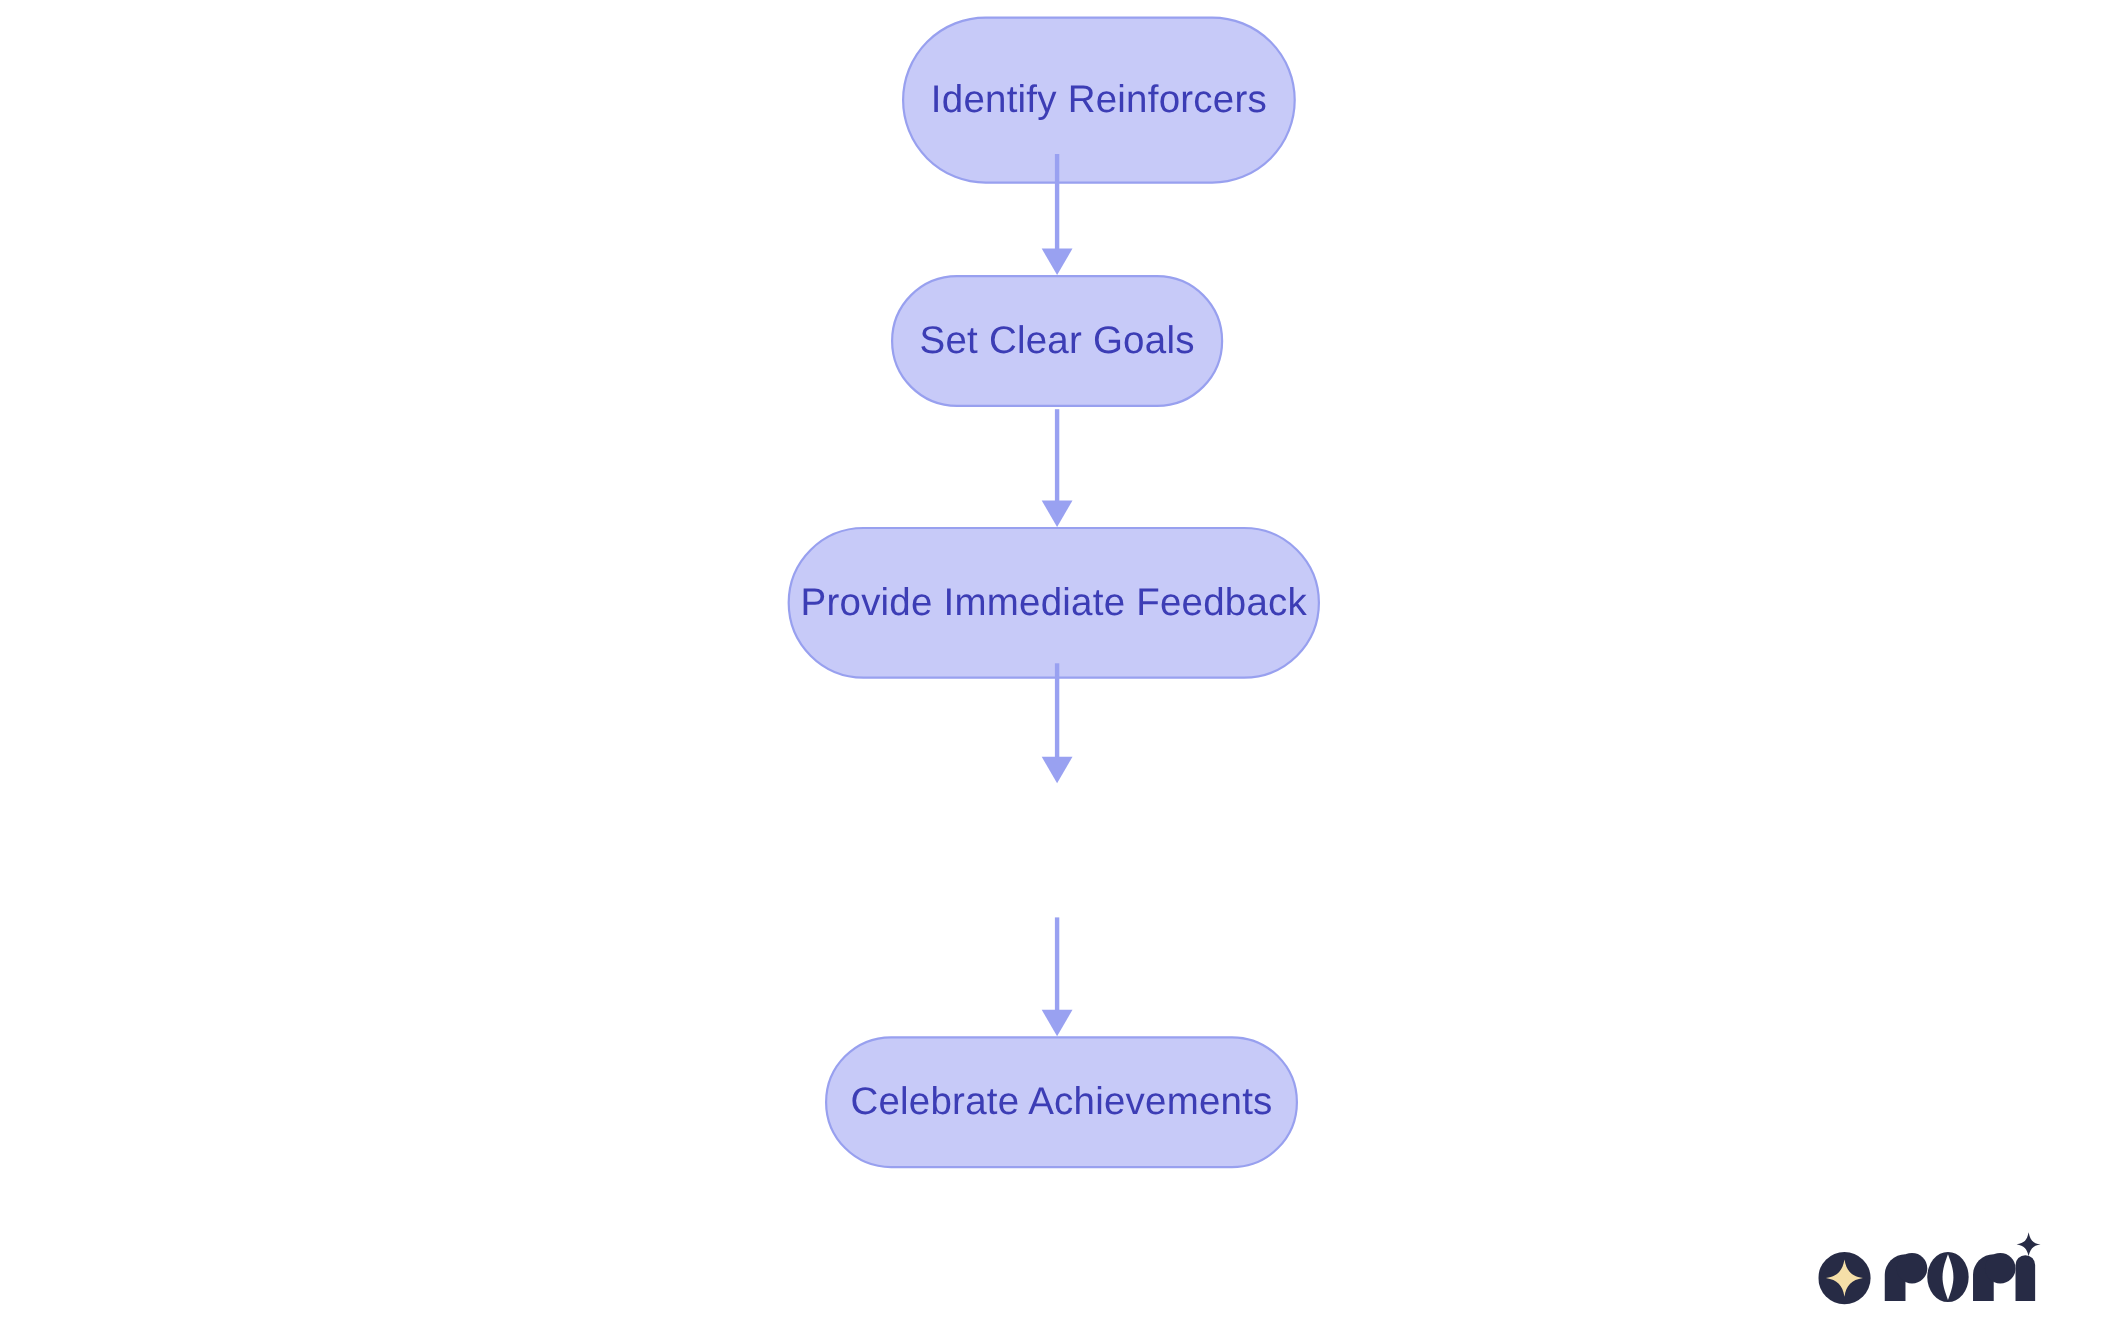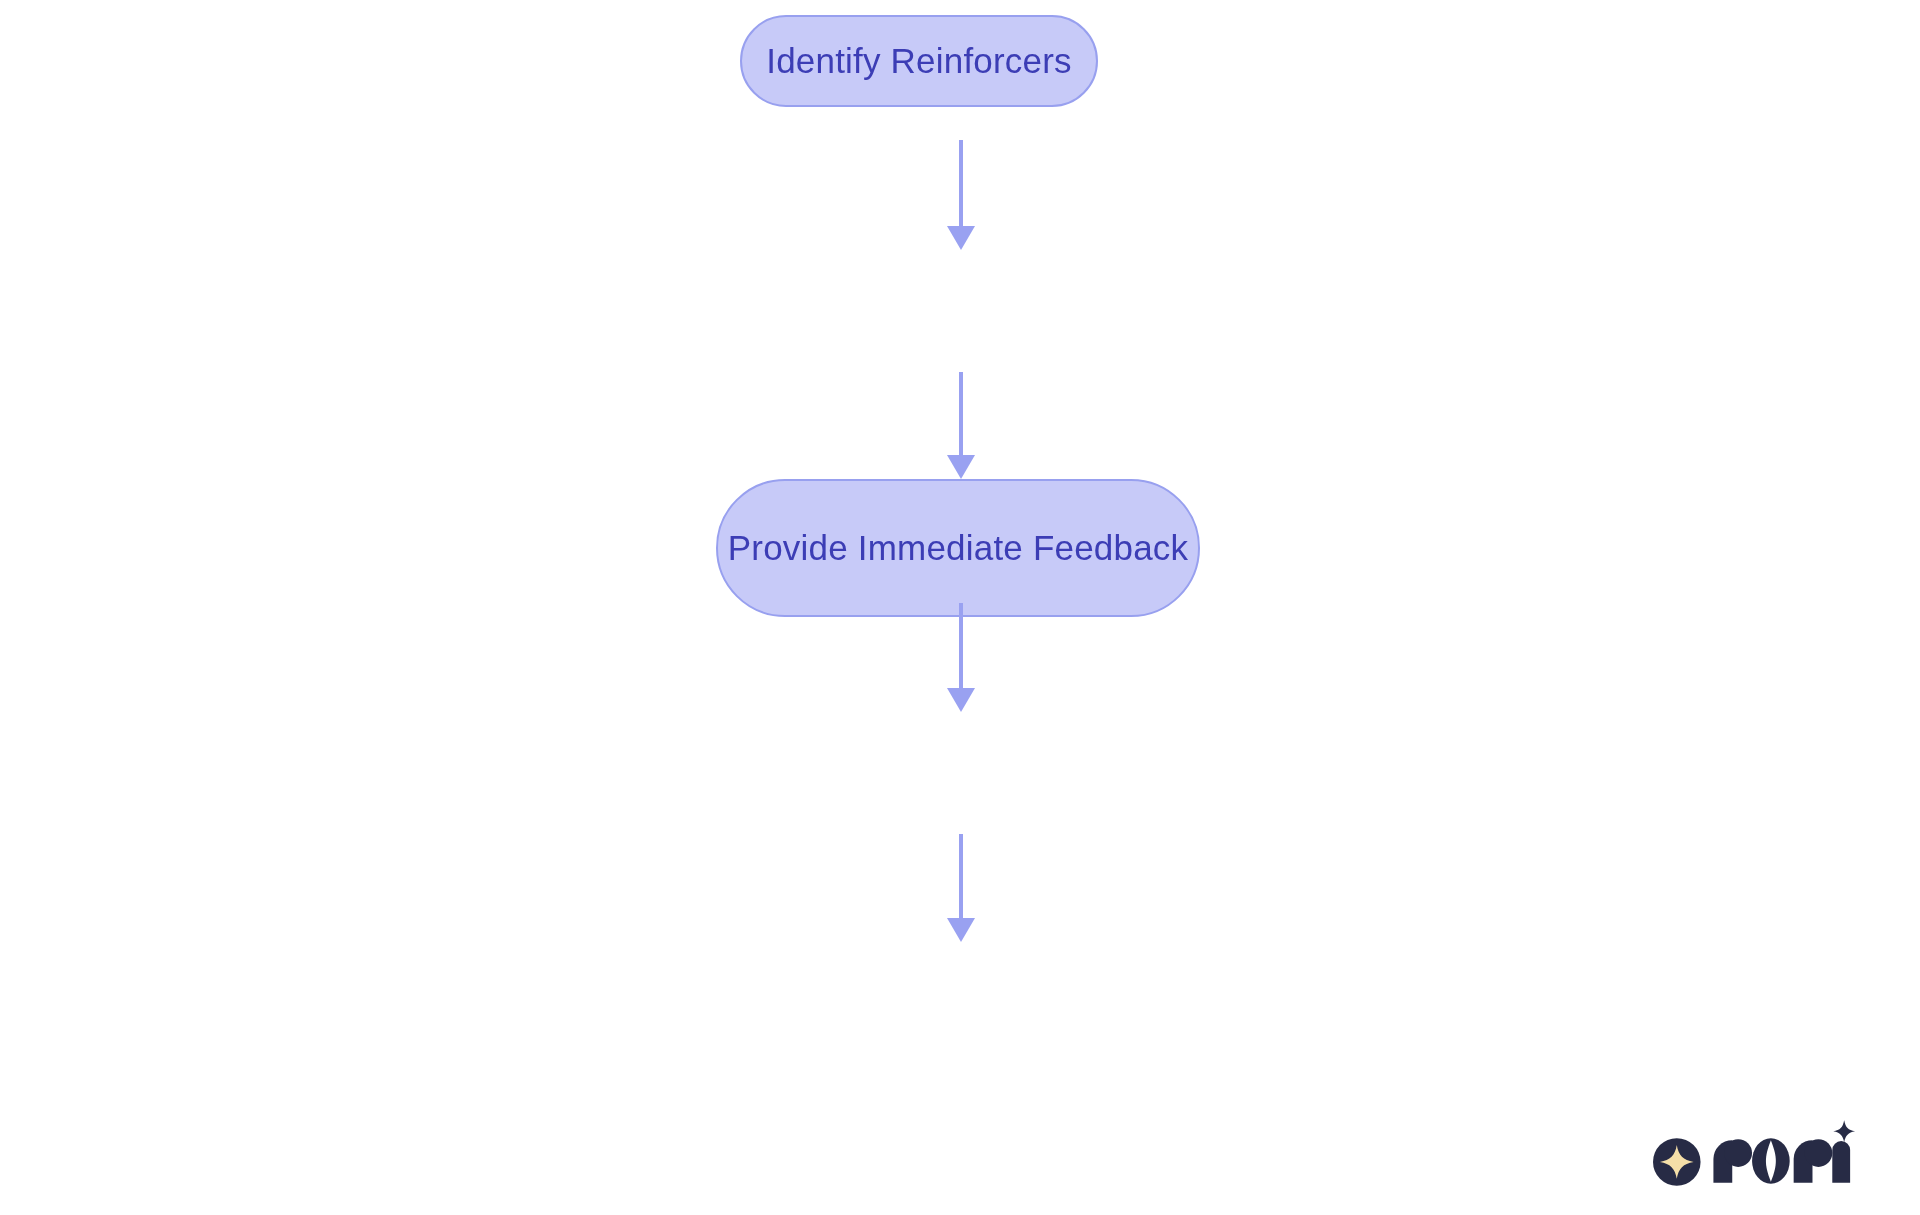--- a/index.html
+++ b/index.html
@@ -29,21 +29,21 @@
     background: var(--node-fill);
     border: 2px solid var(--node-border);
     border-radius: 999px;
   }
   .node .label {
     font-size: 35px;
     letter-spacing: 0.2px;
     color: var(--node-text);
     white-space: nowrap;
   }
-  .n1 { left: 740px; top: 15px;  width: 358px; height: 92px; }
+  .n1 { left: 820px; top: 15px;  width: 358px; height: 152px; }
   .n2 { left: 810px; top: 250px; width: 302px; height: 120px; }
   .n3 { left: 716px; top: 479px; width: 484px; height: 138px; }
   .n4 { left: 708px; top: 712px; width: 507px; height: 120px; }
   .n5 { left: 750px; top: 942px; width: 430px; height: 120px; }
 
   .arrow { position: absolute; left: 947px; width: 28px; }
   .a1 { top: 140px; height: 110px; }
   .a2 { top: 372px; height: 107px; }
   .a3 { top: 603px; height: 109px; }
   .a4 { top: 834px; height: 108px; }
@@ -76,20 +76,23 @@
 
   <div class="node n1">
     <span class="label">Identify Reinforcers</span>
   </div>
 
   <div class="arrow a1">
     <div class="shaft"></div>
     <div class="head"></div>
   </div>
 
+  <div class="node n2">
+    <span class="label">Set Clear Goals</span>
+  </div>
 
   <div class="arrow a2">
     <div class="shaft"></div>
     <div class="head"></div>
   </div>
 
   <div class="node n3">
     <span class="label">Provide Immediate Feedback</span>
   </div>
 
@@ -97,20 +100,23 @@
     <div class="shaft"></div>
     <div class="head"></div>
   </div>
 
 
   <div class="arrow a4">
     <div class="shaft"></div>
     <div class="head"></div>
   </div>
 
+  <div class="node n5">
+    <span class="label">Celebrate Achievements</span>
+  </div>
 
   <div class="logo" role="img" aria-label="rori">
     <svg viewBox="0 0 212 68" xmlns="http://www.w3.org/2000/svg">
 
       <g>
         <circle cx="24" cy="42" r="24" style="fill:var(--logo-ink)"></circle>
         <path d="M24,25 C25.8,35.5 30.5,40.2 41,42 C30.5,43.8 25.8,48.5 24,59 C22.2,48.5 17.5,43.8 7,42 C17.5,40.2 22.2,35.5 24,25 Z" style="fill:var(--logo-star)"></path>
       </g>
 
       <g style="fill:var(--logo-ink)">

